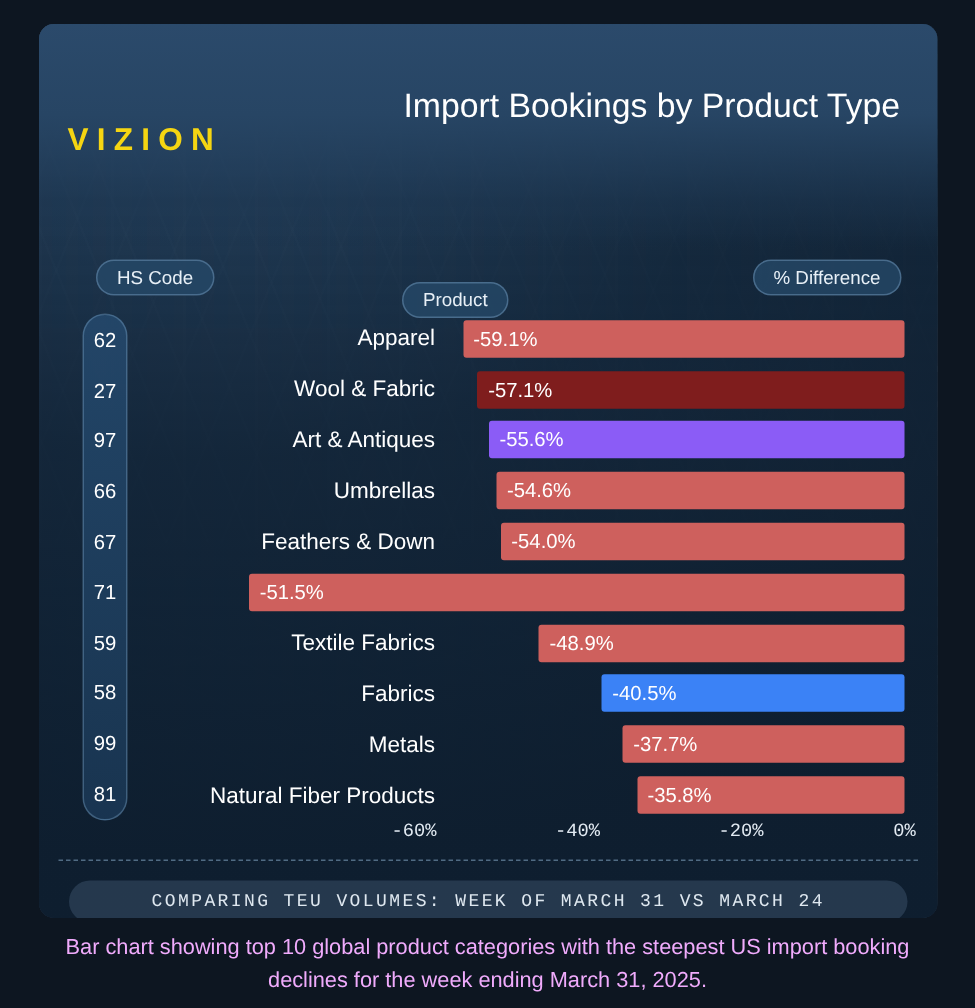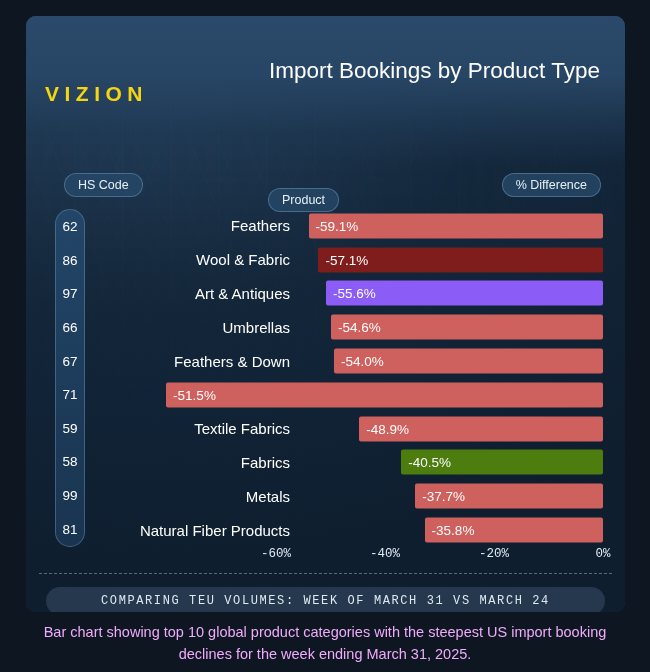--- a/index.html
+++ b/index.html
@@ -284,34 +284,34 @@
           <div class="title-line">Import Bookings by Product Type</div>
         </div>
       </div>
 
       <div class="col-pill" id="pill-hs">HS Code</div>
       <div class="col-pill" id="pill-prod">Product</div>
       <div class="col-pill" id="pill-diff">% Difference</div>
 
       <div id="hs-column">
           <div class="hs-cell">62</div>
-          <div class="hs-cell">86</div>
+          <div class="hs-cell">27</div>
           <div class="hs-cell">97</div>
           <div class="hs-cell">66</div>
           <div class="hs-cell">67</div>
           <div class="hs-cell">71</div>
           <div class="hs-cell">59</div>
           <div class="hs-cell">58</div>
           <div class="hs-cell">99</div>
           <div class="hs-cell">81</div>
         </div>
 
       <div id="rows">
           <div class="row">
-            <div class="row-label">Feathers</div>
+            <div class="row-label">Apparel</div>
             <div class="row-track">
               <div class="bar" style="width: 98.5%; background: rgb(206, 96, 93);">
                 <span class="bar-label">-59.1%</span>
               </div>
             </div>
           </div>
           <div class="row">
             <div class="row-label">Wool &amp; Fabric</div>
             <div class="row-track">
               <div class="bar" style="width: 95.1667%; background: #7f1d1d;">
@@ -354,21 +354,21 @@
             <div class="row-label">Textile Fabrics</div>
             <div class="row-track">
               <div class="bar" style="width: 81.5%; background: rgb(206, 96, 93);">
                 <span class="bar-label">-48.9%</span>
               </div>
             </div>
           </div>
           <div class="row">
             <div class="row-label">Fabrics</div>
             <div class="row-track">
-              <div class="bar" style="width: 67.5%; background: #4d7c0f;">
+              <div class="bar" style="width: 67.5%; background: #3b82f6;">
                 <span class="bar-label">-40.5%</span>
               </div>
             </div>
           </div>
           <div class="row">
             <div class="row-label">Metals</div>
             <div class="row-track">
               <div class="bar" style="width: 62.8333%; background: rgb(206, 96, 93);">
                 <span class="bar-label">-37.7%</span>
               </div>

